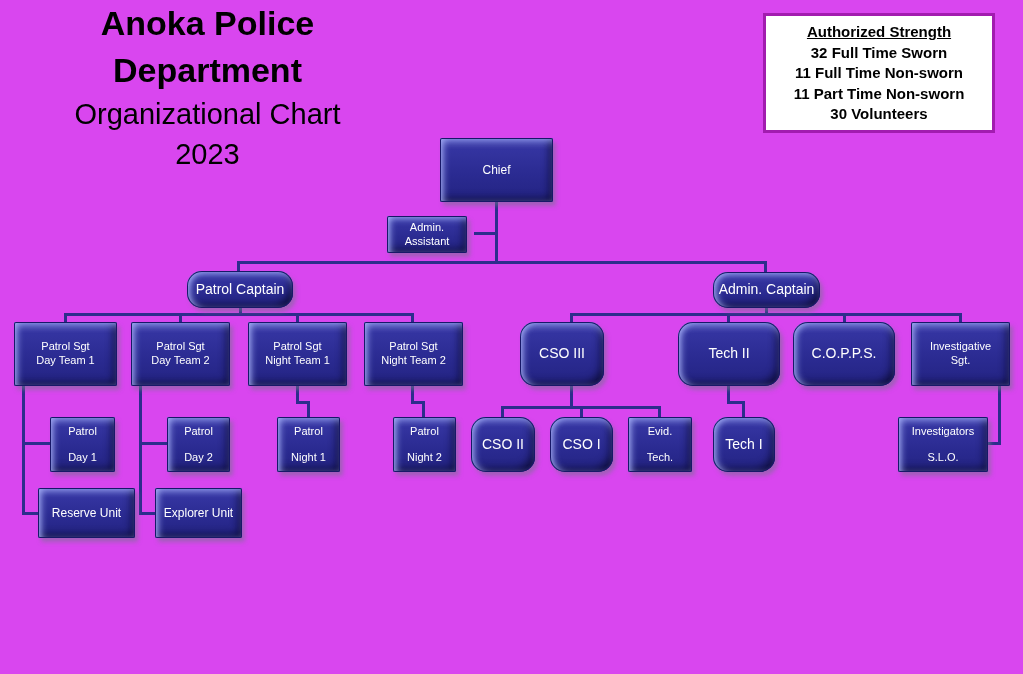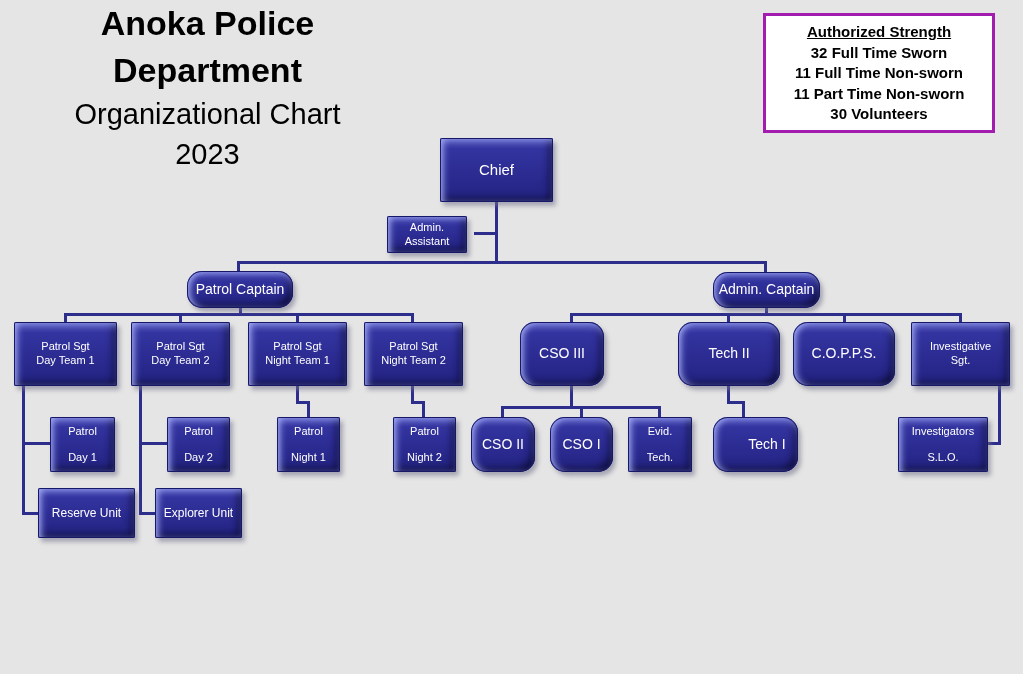--- a/index.html
+++ b/index.html
@@ -1,17 +1,17 @@
 <!DOCTYPE html>
 <html><head>
 <meta charset="utf-8">
 <style>
   html,body{margin:0;padding:0;background:#fff;}
   #stage{
-    position:relative;width:1023px;height:674px;background:#e5e5e5;
+    position:relative;width:1023px;height:674px;background:#d946ef;
     font-family:"Liberation Sans",sans-serif;overflow:hidden;
   }
   
   .title-block{position:absolute;left:15px;top:0px;width:385px;text-align:center;color:#000;}
   .title-dept{font-size:34px;font-weight:bold;line-height:1.38;}
   .title-sub{font-size:29px;font-weight:normal;line-height:1.4;}
   .title-year{font-size:29px;font-weight:normal;line-height:1.4;}
   
   .strength{
     position:absolute;left:763px;top:13px;width:226px;height:108px;
@@ -24,21 +24,21 @@
     position:absolute;display:flex;align-items:center;justify-content:center;
     color:#fff;text-align:center;white-space:pre-line;border-radius:2px;
     background:linear-gradient(180deg,#4c4cb4 0%,#3434a0 18%,#2b2b92 55%,#232382 100%);
     box-shadow:
       inset 0 0 0 1px #181868,
       inset 5px 0 7px -2px rgba(165,175,245,.95),
       inset 0 5px 7px -2px rgba(150,160,240,.75),
       inset -6px -6px 9px -3px rgba(8,8,45,.85),
       3px 4px 4px rgba(115,115,140,.55);
   }
-  .fs-chief{font-size:15px;justify-content:center;}
+  .fs-chief{font-size:12px;justify-content:center;}
   .fs-cap{font-size:14px;border-radius:15px;}
   .fs-sm{font-size:11px;}
   .fs-unit{font-size:12px;}
   .tight{line-height:1.25;}
   .spread{line-height:2.35;}
   
   .cl{position:absolute;background:#2d2d8c;}
 </style>
 </head>
 <body>
@@ -171,21 +171,21 @@
   <div class="node fs-cap tight" style="left:471px;top:417px;width:64px;height:55px;">
     <span>CSO II</span>
   </div>
   <div class="node fs-cap tight" style="left:550px;top:417px;width:63px;height:55px;">
     <span>CSO I</span>
   </div>
   <div class="node fs-sm spread" style="left:628px;top:417px;width:64px;height:55px;">
     <span>Evid.
 Tech.</span>
   </div>
-  <div class="node fs-cap tight" style="left:713px;top:417px;width:62px;height:55px;padding-left:23px;">
+  <div class="node fs-cap tight" style="left:713px;top:417px;width:62px;height:55px;">
     <span>Tech I</span>
   </div>
   <div class="node fs-sm spread" style="left:898px;top:417px;width:90px;height:55px;">
     <span>Investigators
 S.L.O.</span>
   </div>
 
   <div class="node fs-unit tight" style="left:38px;top:488px;width:97px;height:50px;">
     <span>Reserve Unit</span>
   </div>

